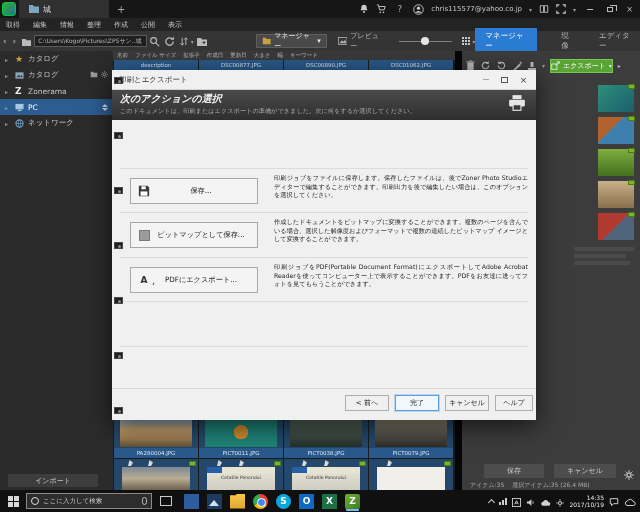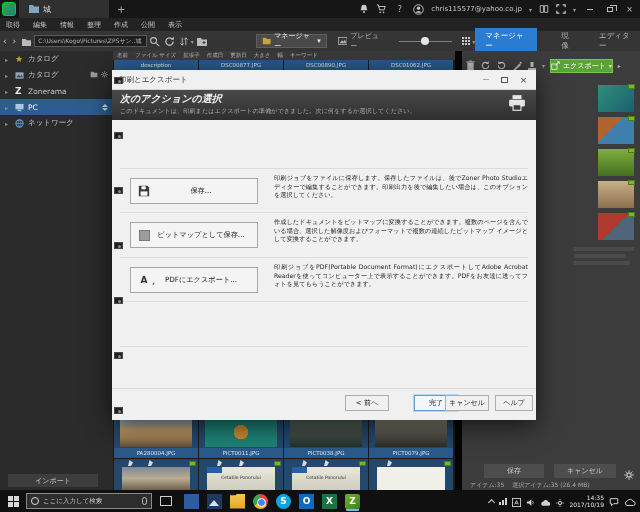--- a/index.html
+++ b/index.html
@@ -111,21 +111,21 @@
   .opt-btn{position:absolute;left:18px;top:9px;width:128px;height:26px;background:#f4f4f4;border:1px solid #a8a8a8;display:flex;align-items:center;}
   .opt-btn .ic{width:14px;display:flex;justify-content:center;margin-left:6px;}
   .opt-btn .lbl{flex:1;text-align:center;color:#222;font-size:7.2px;padding-right:6px;}
   .opt-hl{position:absolute;left:13px;top:4px;width:138px;height:36px;border:2px solid #eba63a;}
   .opt-desc{position:absolute;left:162px;right:8px;top:5px;color:#1e1e1e;font-size:6.2px;line-height:8.6px;text-align:justify;}
   .bmp-sq{width:11px;height:11px;background:#9c9c9c;border:1px solid #7a7a7a;}
   .pdf-ic{font-size:9px;font-weight:bold;color:#333;position:relative;}
   .pdf-ic i{position:absolute;right:-4px;bottom:-1px;font-style:normal;font-size:7px;color:#555;}
   #dlg-footer-sep{position:absolute;left:0;top:318px;width:100%;height:1px;background:#d8d8d8;}
   .dlg-btn{position:absolute;top:325px;height:16px;background:#f0f0f0;border:1px solid #adadad;color:#222;font-size:7px;display:flex;align-items:center;justify-content:center;}
-  .dlg-btn.default{background:#f0f7fd;border:1px solid #5e9ed6;box-shadow:0 0 0 1px #b8d8f2;margin-left:19px;}
+  .dlg-btn.default{background:#f0f7fd;border:1px solid #5e9ed6;box-shadow:0 0 0 1px #b8d8f2;}
   
   #taskbar{left:0;top:490px;width:640px;height:22px;background:#101010;display:flex;align-items:center;z-index:40;}
   #start-btn{width:26px;height:22px;display:flex;align-items:center;justify-content:center;}
   .win-logo{display:grid;grid-template-columns:5px 5px;grid-gap:1px;}
   .win-logo i{width:5px;height:5px;background:#d8d8d8;}
   #tb-search{width:126px;height:16px;background:#2d2d2d;border:1px solid #8a8a8a;display:flex;align-items:center;gap:4px;padding:0 4px;}
   #tb-search .ring{width:8px;height:8px;border:1.4px solid #ddd;border-radius:50%;flex:0 0 8px;}
   #tb-search span{color:#cfcfcf;font-size:6.5px;white-space:nowrap;overflow:hidden;}
   .mic{width:5px;height:8px;border:1px solid #bbb;border-radius:3px;margin-left:auto;}
   .taskview{width:12px;height:10px;border:1px solid #ccc;margin:0 8px;position:relative;background:transparent;}

